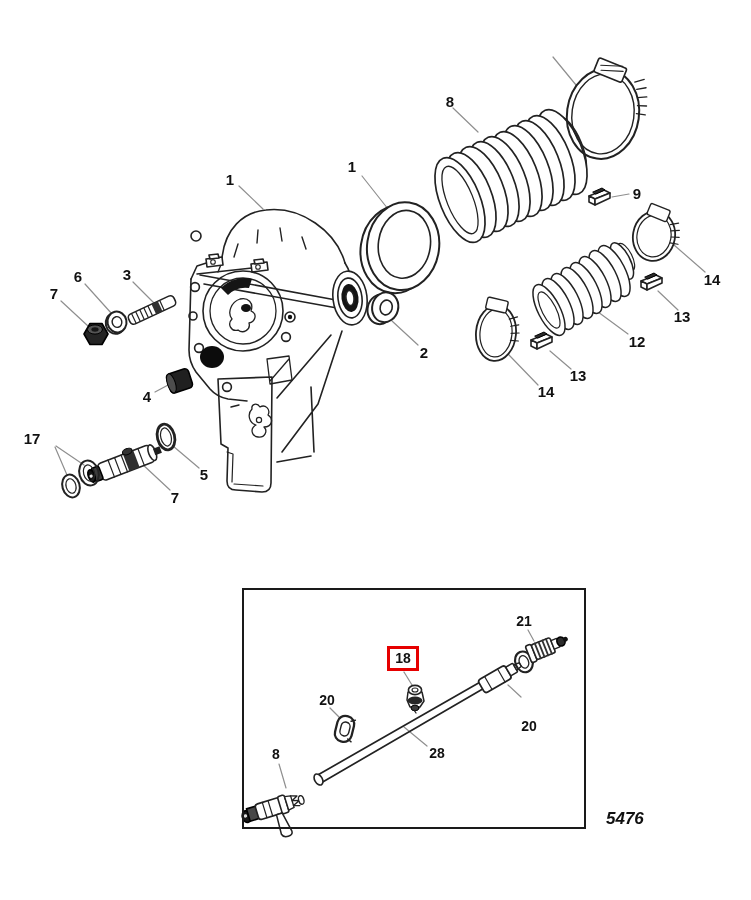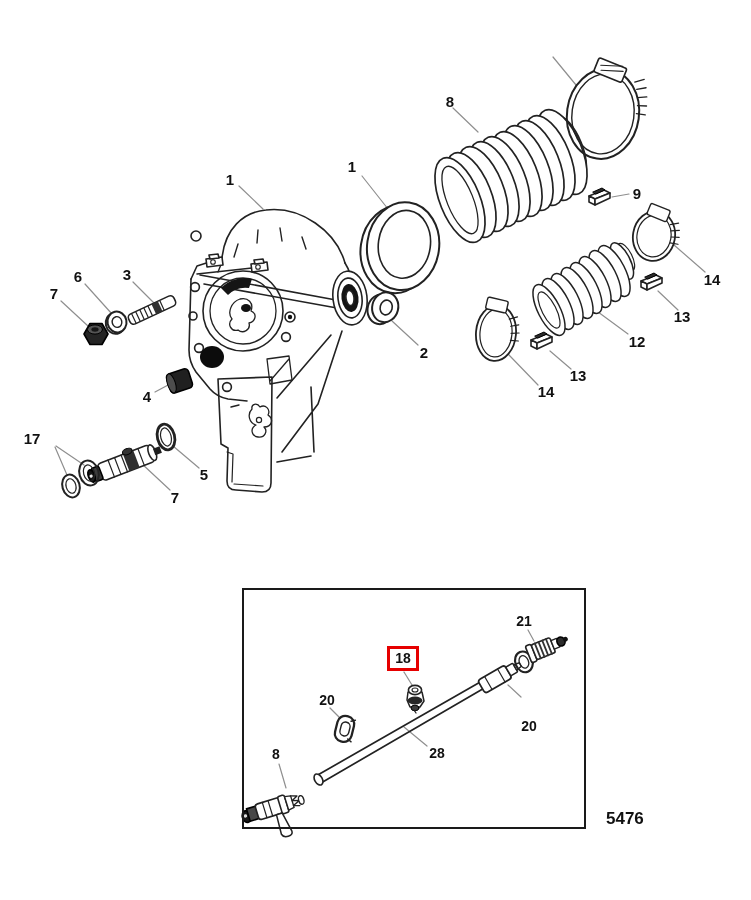--- a/index.html
+++ b/index.html
@@ -6,21 +6,21 @@
   .stage{position:relative;width:751px;height:900px;background:#ffffff;overflow:hidden;
          font-family:"Liberation Sans",sans-serif;}
   .art{position:absolute;left:0;top:0;z-index:1;}
   .plabel{position:absolute;transform:translate(-50%,-50%);font-weight:bold;font-size:15px;
           color:#111;z-index:4;line-height:1;user-select:none;}
   .plabel.sub{font-size:14px;}
   .highlight-box{position:absolute;left:387px;top:646px;width:32px;height:25px;
                  border:3px solid #e60000;box-sizing:border-box;z-index:3;background:#fff;}
   .sub-frame{position:absolute;left:242px;top:588px;width:344px;height:241px;
              border:2.5px solid #1a1a1a;box-sizing:border-box;z-index:2;}
-  .figcode{position:absolute;left:606px;top:809px;font-weight:bold;font-size:17px;color:#111;z-index:4;}
+  .figcode{position:absolute;left:606px;top:809px;font-weight:bold;font-size:17px;color:#111;z-index:4;font-style:italic;}
 </style>
 </head>
 <body>
 
 <div class="stage">
 
   <svg class="art" width="751" height="900" viewBox="0 0 751 900">
     <g stroke="#222" fill="none" stroke-width="1.6" stroke-linecap="round" stroke-linejoin="round">
 
       <g stroke="#8f8f8f" stroke-width="1.2">

